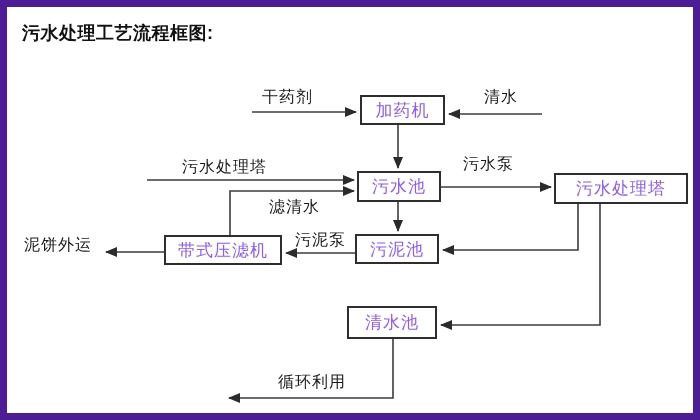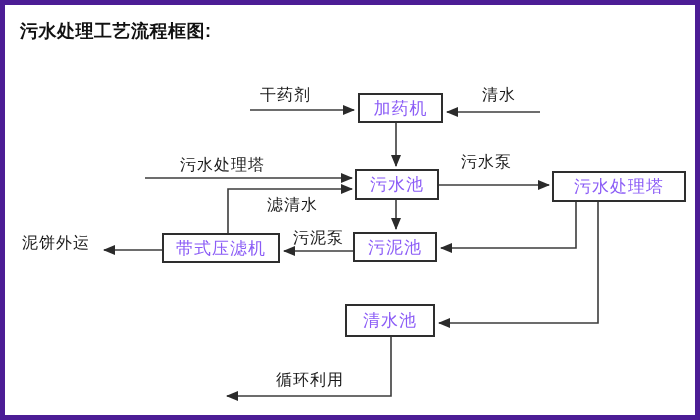--- a/index.html
+++ b/index.html
@@ -1,19 +1,19 @@
 <!DOCTYPE html>
 <html><head>
 <meta charset="utf-8">
 <style>
   html,body{margin:0;padding:0;background:#fff;}
   #page{
     position:relative;width:700px;height:420px;background:#ffffff;
     font-family:"Liberation Sans","DejaVu Sans",sans-serif;
-    box-sizing:border-box;border:5px solid #4c1d95;overflow:hidden;
+    box-sizing:border-box;border:7px solid #4c1d95;overflow:hidden;
     color:#1a1a1a;
   }
   #title{
     position:absolute;left:15px;top:14px;
     font-size:18px;font-weight:bold;color:#111;letter-spacing:0.5px;
   }
   svg.lines{position:absolute;left:0;top:0;width:700px;height:420px;}
   .box{
     position:absolute;box-sizing:border-box;
     border:2px solid #2e2e2e;background:#ffffff;

